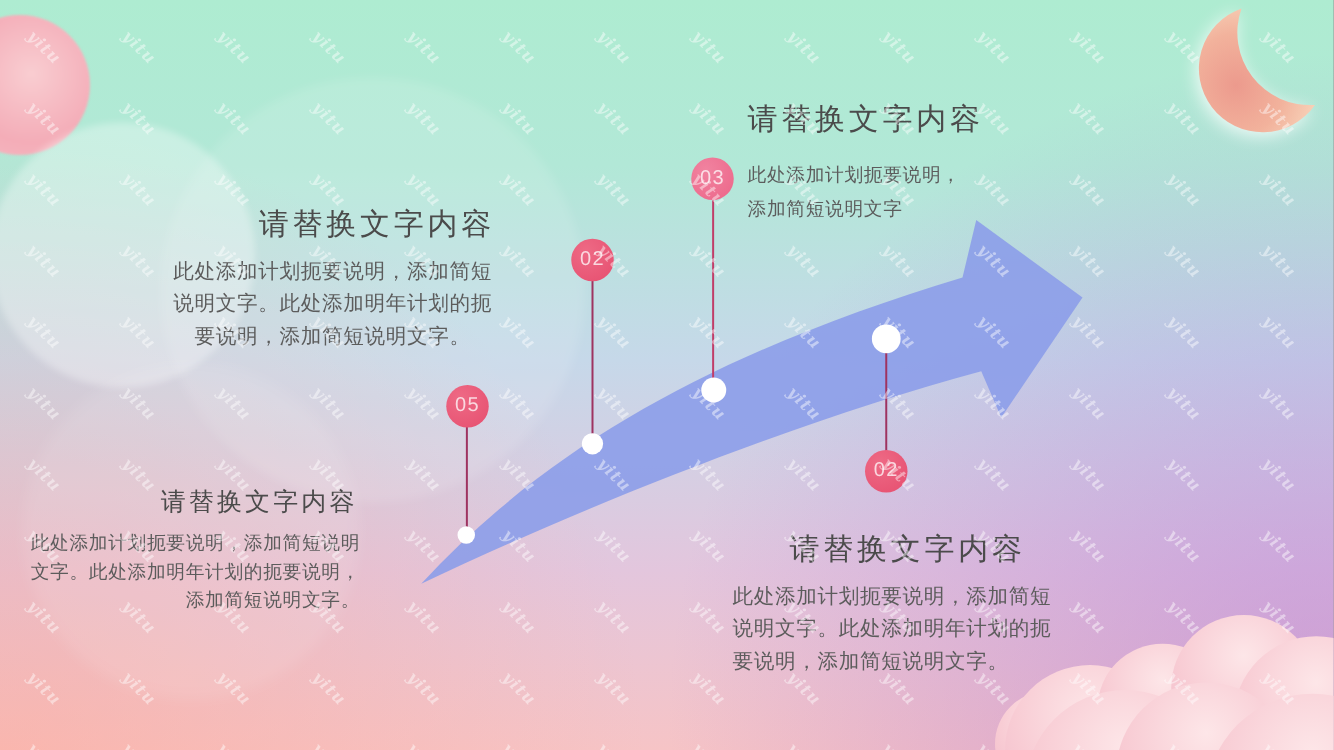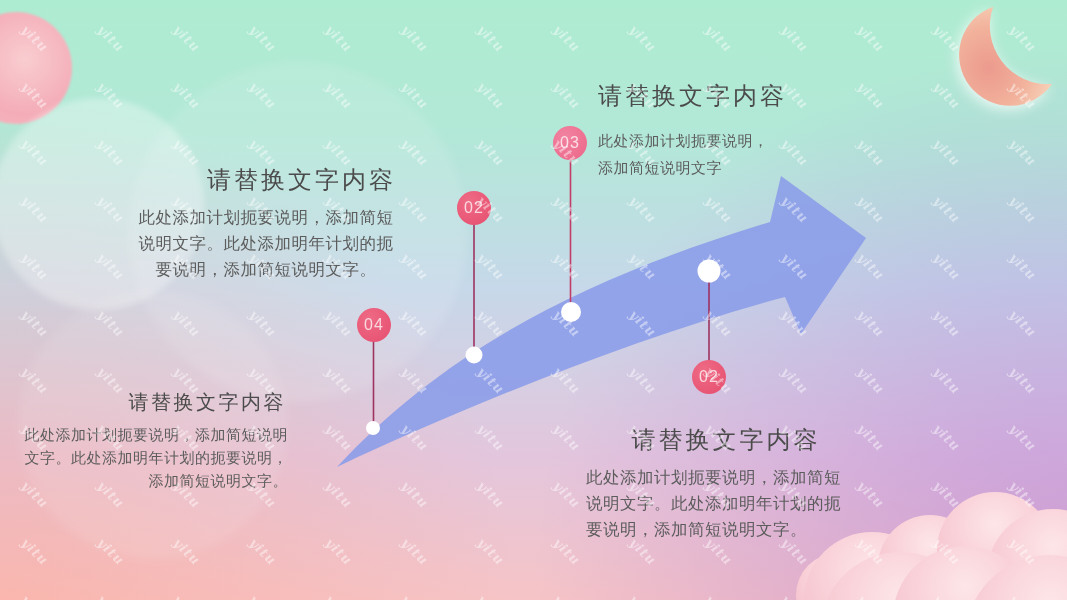--- a/index.html
+++ b/index.html
@@ -119,21 +119,21 @@
     <line x1="474" y1="223" x2="474" y2="353" stroke="#9e3360" stroke-width="1.6"></line>
     <line x1="570.5" y1="158" x2="570.5" y2="309" stroke="#c13d68" stroke-width="1.6"></line>
     <line x1="709" y1="275" x2="709" y2="362" stroke="#9e3360" stroke-width="1.6"></line>
     <circle cx="373" cy="428" r="7" fill="#ffffff"></circle>
     <circle cx="474" cy="355" r="8.5" fill="#ffffff"></circle>
     <circle cx="571" cy="312" r="10" fill="#ffffff"></circle>
     <circle cx="709" cy="271" r="11.5" fill="#ffffff"></circle>
   </svg>
 
   <div class="badge badge-1">
-      <span>04</span>
+      <span>05</span>
     </div>
   <div class="badge badge-2">
       <span>02</span>
     </div>
   <div class="badge badge-3">
       <span>03</span>
     </div>
   <div class="badge badge-4">
       <span>02</span>
     </div>

